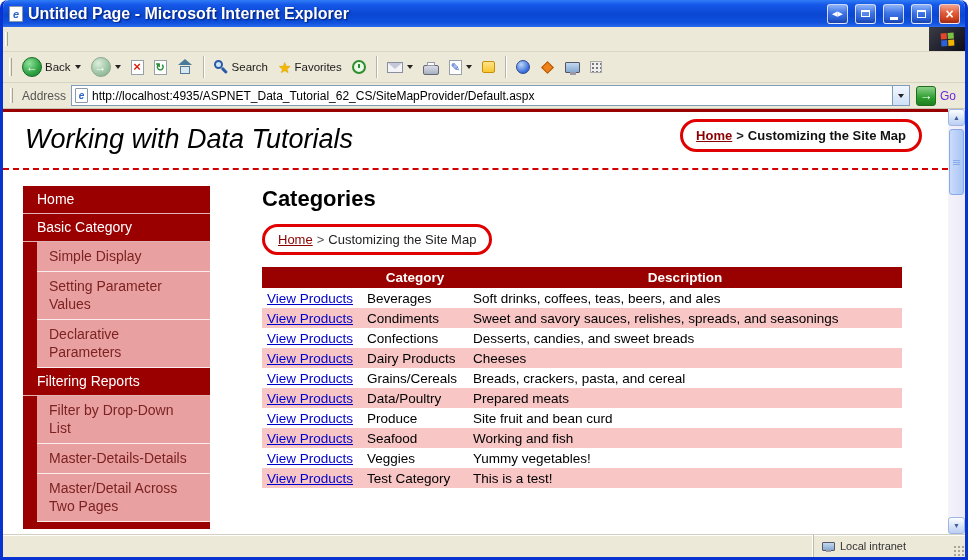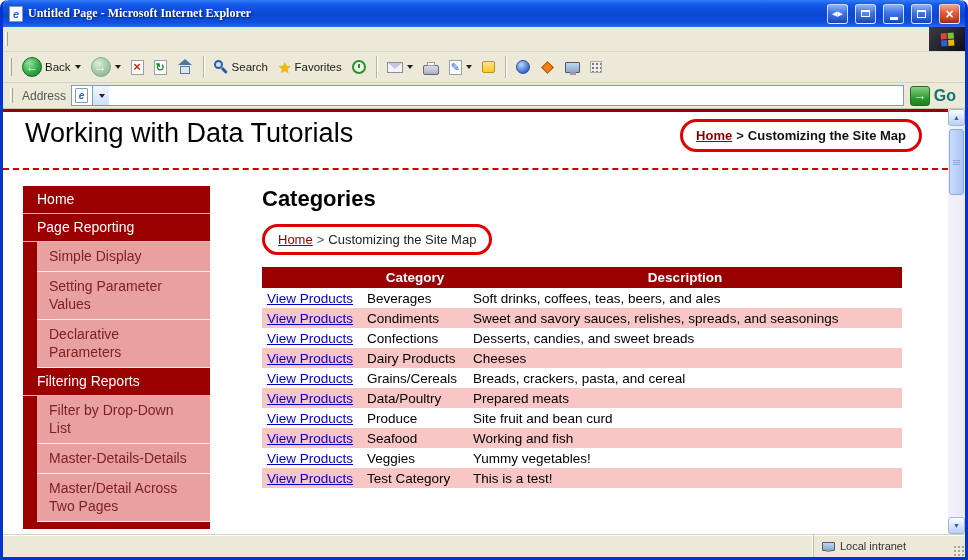--- a/index.html
+++ b/index.html
@@ -19,22 +19,22 @@
     height:27px;flex:0 0 27px;
     border-radius:6px 6px 0 0;
     background:linear-gradient(180deg,#2F7CF6 0%,#1557E8 18%,#0A47D2 55%,#0F52DE 85%,#2A6CEB 100%);
     display:flex;align-items:center;gap:5px;padding:0 5px 0 6px;
   }
   .epage{
     width:14px;height:16px;background:#fff;border:1px solid #8A98A8;border-radius:1px;
     display:flex;align-items:center;justify-content:center;
     font-size:11px;font-weight:bold;font-style:italic;color:#2A66C8;flex:0 0 auto;
   }
-  .title-text{flex:1;color:#fff;font-weight:bold;font-size:12px;
-    text-shadow:1px 1px 2px rgba(0,20,90,.9);white-space:nowrap;overflow:hidden;font-family:Liberation Serif, serif;}
+  .title-text{flex:1;color:#fff;font-weight:bold;font-size:16px;
+    text-shadow:1px 1px 2px rgba(0,20,90,.9);white-space:nowrap;overflow:hidden;}
   .win-btn{
     width:21px;height:20px;border-radius:3px;border:1px solid rgba(255,255,255,.75);
     display:flex;align-items:center;justify-content:center;color:#fff;
     background:linear-gradient(180deg,#8FB4F8 0%,#3E74E8 45%,#2458CE 90%);
     box-shadow:inset 0 -2px 3px rgba(0,0,60,.25);margin-left:2px;flex:0 0 auto;
     font-size:7px;cursor:default;
   }
   .win-btn.close{background:linear-gradient(180deg,#F2A492 0%,#E25B38 45%,#C93A16 90%);font-size:14px;font-weight:bold;}
   .glyph-min{width:8px;height:3px;background:#fff;margin-top:9px;}
   .glyph-max{width:9px;height:8px;border:1px solid #fff;border-top:2px solid #fff;}
@@ -86,28 +86,28 @@
 
   
   .addressbar{height:26px;flex:0 0 26px;display:flex;align-items:center;background:#ECE9D8;padding:0 5px;gap:5px;border-bottom:1px solid #C8C4B4;}
   .addr-label{font-size:12px;color:#555;}
   .addr-box{flex:1;height:21px;background:#fff;border:1px solid #7F9DB9;display:flex;align-items:center;padding-left:3px;gap:4px;}
   .addr-box .epage{width:13px;height:15px;font-size:10px;}
   .url-input{flex:1;border:none;outline:none;font-family:"Liberation Sans",sans-serif;font-size:12px;color:#000;height:17px;background:transparent;}
   .addr-drop{width:17px;height:19px;border-left:1px solid #7F9DB9;background:linear-gradient(180deg,#F2F7FE,#CFE0F8);display:flex;align-items:center;justify-content:center;}
   .go-wrap{display:flex;align-items:center;gap:4px;padding:0 4px 0 1px;}
   .go-btn{width:20px;height:20px;border-radius:3px;background:linear-gradient(180deg,#8CD08C,#2E9E2E 60%,#1F7F1F);border:1px solid #1E6E1E;color:#fff;font-weight:bold;display:flex;align-items:center;justify-content:center;font-size:13px;}
-  .go-label{font-size:16px;font-weight:bold;color:#0f766e;}
+  .go-label{font-size:12px;font-weight:normal;color:#6d28d9;}
 
   
   .client{flex:1;position:relative;background:#fff;overflow:hidden;}
   .page{position:absolute;top:0;left:0;right:17px;bottom:0;overflow:hidden;border-top:3px solid #990000;background:#fff;}
 
   .page-head{position:relative;height:52px;padding:6px 20px 0 22px;}
-  .page-title{font-size:27px;font-weight:400;color:#000;letter-spacing:0;}
+  .page-title{font-size:27px;font-weight:400;color:#000;margin-top:6px;letter-spacing:0;font-style:italic;}
   .annotation{border:3px solid #E00000;border-radius:18px;background:transparent;}
   .bc-top{position:absolute;top:7px;right:26px;padding:6px 13px;font-size:13px;font-weight:bold;white-space:nowrap;}
   .bc-home{color:#8B0000;text-decoration:underline;cursor:pointer;}
   .bc-sep{color:#222;margin:0 4px;}
   .bc-cur{color:#111;}
   .dashed-rule{border-top:2px dashed #D00000;margin-top:4px;}
 
   .body-row{display:flex;align-items:flex-start;padding:16px 0 0 20px;}
 
   
@@ -275,20 +275,21 @@
     <div class="tbtn">
       <span class="ico-grid"></span>
     </div>
   </div>
 
   <div class="addressbar">
     <span class="grip"></span>
     <span class="addr-label">Address</span>
     <div class="addr-box">
       <span class="epage">e</span>
+      <input class="url-input" readonly="" value="http://localhost:4935/ASPNET_Data_Tutorial_62_CS/SiteMapProvider/Default.aspx" style="">
       <div class="addr-drop">
           <span class="dd"></span>
         </div>
     </div>
     <div class="go-wrap">
       <span class="go-btn">→</span>
       <span class="go-label">Go</span>
     </div>
   </div>
 
@@ -301,21 +302,21 @@
           <span class="bc-home">Home</span><span class="bc-sep">&gt;</span><span class="bc-cur">Customizing the Site Map</span>
         </div>
       </div>
 
       <div class="dashed-rule"></div>
 
       <div class="body-row">
 
         <div class="sidebar">
           <div class="nav-l0">Home</div>
-          <div class="nav-l0">Page Reporting</div>
+          <div class="nav-l0">Basic Category</div>
           <div class="nav-sub">
             <span class="nav-strip"></span>
             <span class="nav-sub-box">Simple Display</span>
           </div>
           <div class="nav-sub">
             <span class="nav-strip"></span>
             <span class="nav-sub-box">Setting Parameter Values</span>
           </div>
           <div class="nav-sub">
             <span class="nav-strip"></span>

